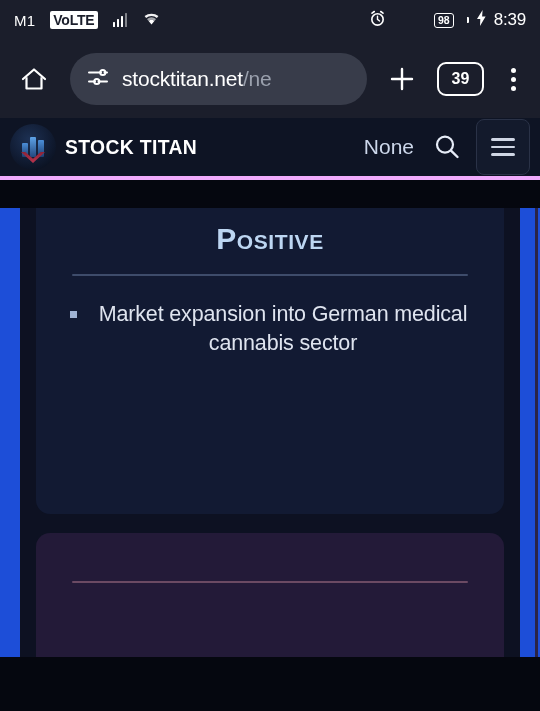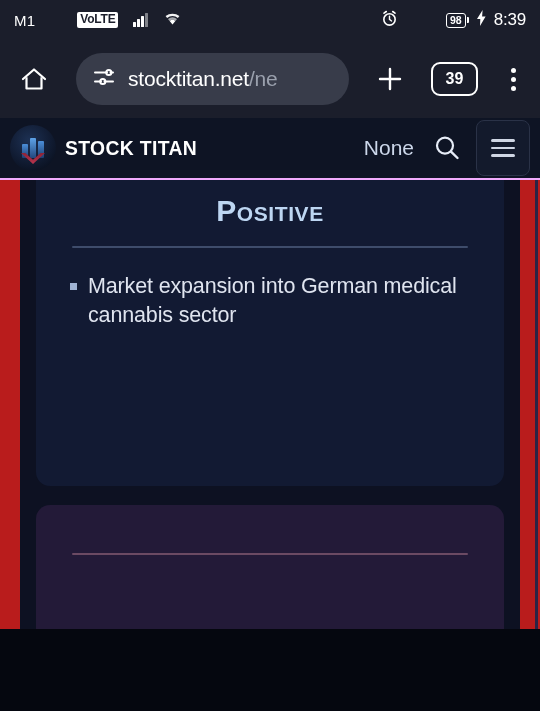--- a/index.html
+++ b/index.html
@@ -16,46 +16,46 @@
     background:#1b1e2b;
     display:flex; align-items:center;
     padding:0 14px;
     color:#ffffff;
   }
   .sb-left{ display:flex; align-items:center; gap:15px; }
   .sb-right{ display:flex; align-items:center; gap:7px; margin-left:auto; }
   .carrier{ font-size:15px; letter-spacing:.2px; }
   .volte{
     background:#ffffff; color:#1b1e2b;
-    font-size:12px; font-weight:bold;
+    font-size:14px; font-weight:bold;
     padding:1px 3px; border-radius:2px;
-    letter-spacing:-.2px; line-height:1.15;margin-left:27px;
+    letter-spacing:-.2px; line-height:1.15;
   }
   .bars{ display:flex; align-items:flex-end; gap:1.5px; height:14px; }
   .bars i{ width:2.5px; background:#ffffff; display:block; border-radius:.5px; }
   .bars i:nth-child(1){ height:5px; }
   .bars i:nth-child(2){ height:8px; }
   .bars i:nth-child(3){ height:11px; }
   .bars i:nth-child(4){ height:14px; opacity:.45; }
   .battery{
     border:1.6px solid #ffffff; border-radius:3px;
     font-size:10.5px; font-weight:bold;
     padding:0 3px; line-height:13px; height:15px;
     display:flex; align-items:center;
   }
-  .batt-wrap{ display:flex; align-items:center; gap:1px;padding-left:41px; }
+  .batt-wrap{ display:flex; align-items:center; gap:13px;padding-left:41px; }
   .batt-tip{ width:2px; height:6px; background:#ffffff; border-radius:0 1px 1px 0; }
   .clock-time{ font-size:17px; letter-spacing:-.2px; }
 
   
   .chrome{
     height:78px; width:540px;
     background:#1b1e2b;
     display:flex; align-items:center;
-    padding:0 12px; gap:20px;
+    padding:0 12px; gap:14px;
   }
   .home-btn{ width:44px; display:flex; justify-content:center; align-items:center; }
   .urlbar{
     flex:1; height:52px;
     background:#383c4a;
     border-radius:26px;
     display:flex; align-items:center;
     padding:0 16px; gap:12px;
     overflow:hidden;
   }
@@ -76,21 +76,21 @@
     align-items:center; gap:4px;
   }
   .menu-btn span{ width:5px; height:5px; border-radius:50%; background:#ffffff; display:block; }
 
   
   .navbar{
     height:62px; width:540px;
     background:#0e1424;
     display:flex; align-items:center;
     padding:0 10px; gap:0;
-    border-bottom:2px solid #f0abfc;
+    border-bottom:4px solid #f0abfc;
   }
   .logo-mark{
     width:46px; height:46px; border-radius:50%;
     background:radial-gradient(circle at 42% 34%, #1d3154 0%, #111c33 52%, #060a14 100%);
     position:relative; flex:0 0 auto;
     overflow:hidden;
   }
   .logo-mark .bar{ position:absolute; bottom:13px; width:6px; border-radius:1px; }
   .logo-mark .b1{ left:12px; height:14px; background:linear-gradient(#4b8ed8,#1d3f72); }
   .logo-mark .b2{ left:20px; height:20px; background:linear-gradient(#5ea3e8,#23487f); }
@@ -119,22 +119,22 @@
     border:1px solid #2a3247; border-radius:8px;
     display:flex; flex-direction:column; justify-content:center;
     align-items:center; gap:5px;
     background:#131a2c;
   }
   .burger span{ display:block; width:24px; height:2.5px; background:#cfd6e4; border-radius:2px; }
 
   
   .page{
     width:540px; height:449px;
-    background:#b91c1c;
-    position:relative; overflow:hidden;
+    background:#1d4ed8;
+    position:relative; overflow:hidden;margin-top:28px;
   }
   .page-inner{
     position:absolute; left:20px; top:0;
     width:500px; height:531px;
     background:#0d1122;
     padding:0 16px;
   }
 
   .card{
     border-radius:14px;
@@ -168,20 +168,21 @@
 
   ul.items{ list-style:none; margin-top:24px; }
   ul.items li{
     position:relative;
     padding-left:26px;
     color:#dfe4ef;
     font-size:21.5px;
     line-height:28.5px;
     margin-bottom:2px;
     letter-spacing:-.15px;
+    text-align:center;
   }
   ul.items li::before{
     content:""; position:absolute;
     left:8px; top:11px;
     width:7px; height:7px;
   }
   .card-positive ul.items li::before{ background:#9fb3d4; }
   .card-negative ul.items li::before{ background:#e4607f; }
 
   .scroll-strip{

